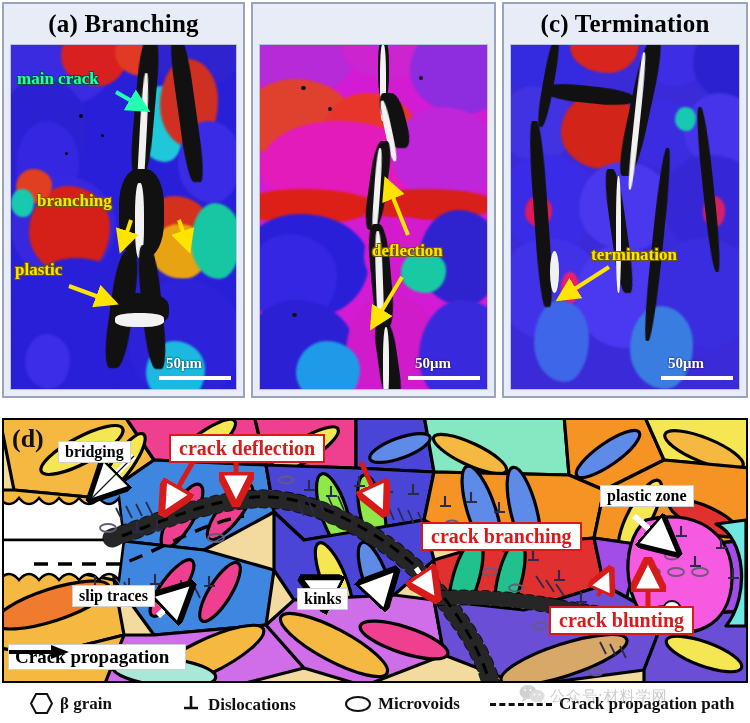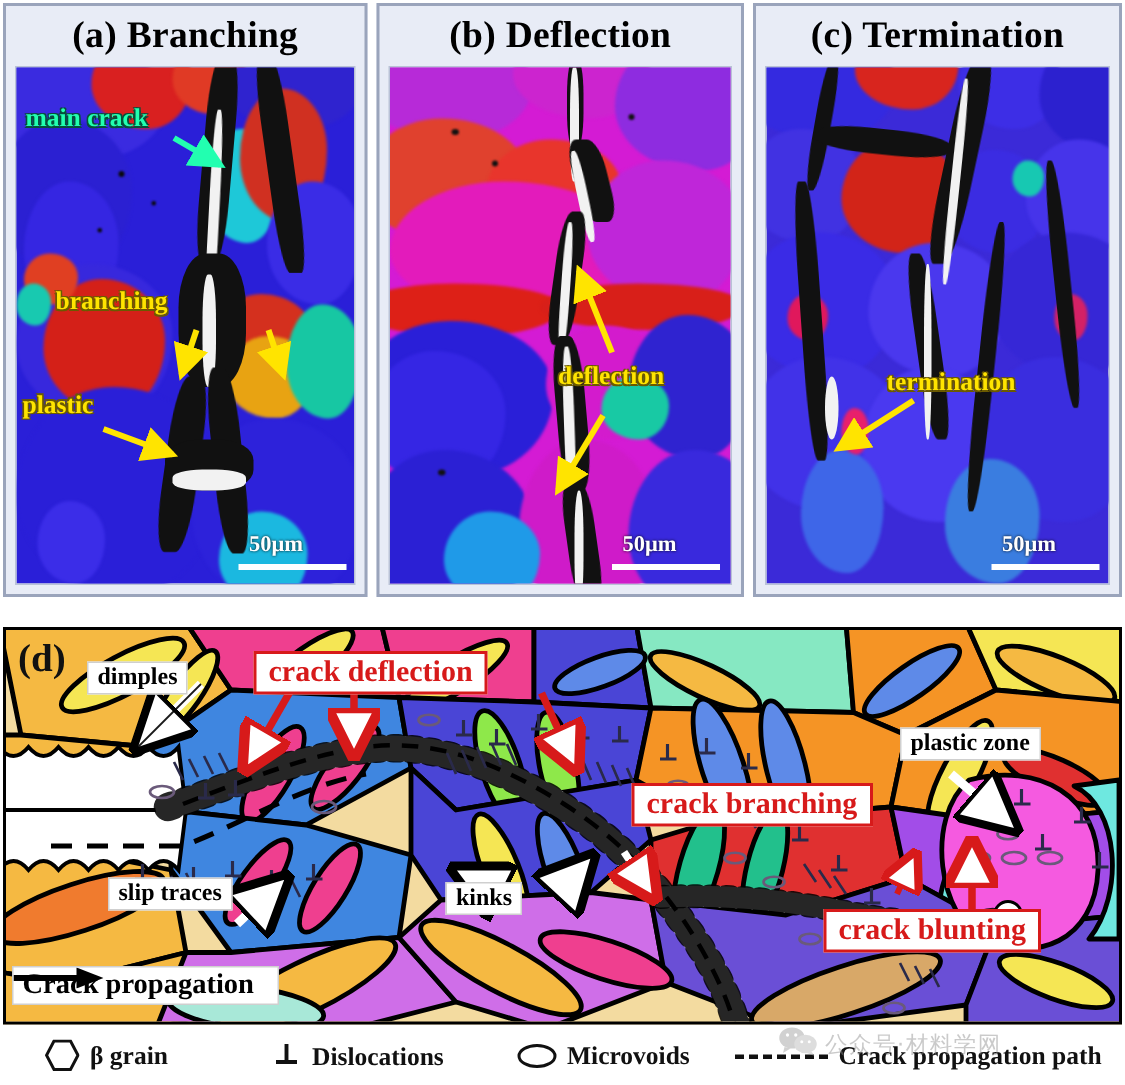--- a/index.html
+++ b/index.html
@@ -128,24 +128,20 @@
       </svg>
       <div class="lab lab-yellow" style="left:26px;top:146px;font-size:17px;">branching</div>
       <div class="lab lab-yellow" style="left:4px;top:215px;font-size:17px;">plastic</div>
 
       <div class="scalebar" style="left:148px;top:331px;width:72px;"></div>
       <div class="scaletxt" style="left:155px;top:310px;">50μm</div>
     </div>
   </div>
 
   <div class="ebsd-panel" style="left:251px;width:245px;">
-    <div class="ebsd-title">
-      <span>(b)</span>
-      <span>Deflection</span>
-    </div>
     <div class="ebsd-img">
       <div class="ebsd-canvas" style="background:#d41bd4;">
         <div class="g" style="left:-8%;top:-6%;width:50%;height:20%;background:#b72ad8;"></div>
         <div class="g" style="left:36%;top:-8%;width:40%;height:18%;background:#cc24cf;"></div>
         <div class="g" style="left:66%;top:-6%;width:44%;height:26%;background:#8e2ce0;"></div>
         <div class="g" style="left:-8%;top:10%;width:48%;height:24%;background:#e0412e;"></div>
         <div class="g" style="left:28%;top:14%;width:40%;height:20%;background:#e8352c;"></div>
         <div class="g" style="left:0%;top:22%;width:70%;height:26%;background:#e31bbb;"></div>
         <div class="g" style="left:58%;top:18%;width:46%;height:28%;background:#bf26d9;"></div>
         <div class="g" style="left:-10%;top:42%;width:60%;height:10%;background:#dd2017;"></div>
@@ -427,21 +423,21 @@
 
       <line x1="340" y1="180" x2="300" y2="160" stroke="#ffffff" stroke-width="6" marker-end="url(#kArr)"></line>
       <line x1="366" y1="178" x2="390" y2="152" stroke="#ffffff" stroke-width="6" marker-end="url(#kArr)"></line>
 
       <line x1="644" y1="186" x2="644" y2="142" stroke="#d71a1a" stroke-width="5" marker-end="url(#rArr)"></line>
       <line x1="594" y1="176" x2="606" y2="150" stroke="#d71a1a" stroke-width="4" marker-end="url(#rArr)"></line>
     </svg>
 
     <div class="dtag" style="left:8px;top:4px;">(d)</div>
 
-    <div class="dlabel" style="left:54px;top:21px;font-size:16px;">dimples</div>
+    <div class="dlabel" style="left:54px;top:21px;font-size:16px;">bridging</div>
 
     <div class="dlabel dlabel-red" style="left:165px;top:14px;font-size:20px;">crack deflection</div>
 
     <div class="dlabel" style="left:596px;top:25px;font-size:16px;margin-top:40px;">plastic zone</div>
 
     <div class="dlabel dlabel-red" style="left:417px;top:102px;font-size:20px;">crack branching</div>
 
     <div class="dlabel" style="left:68px;top:165px;font-size:16px;">slip traces</div>
 
     <div class="dlabel" style="left:293px;top:168px;font-size:16px;">kinks</div>

